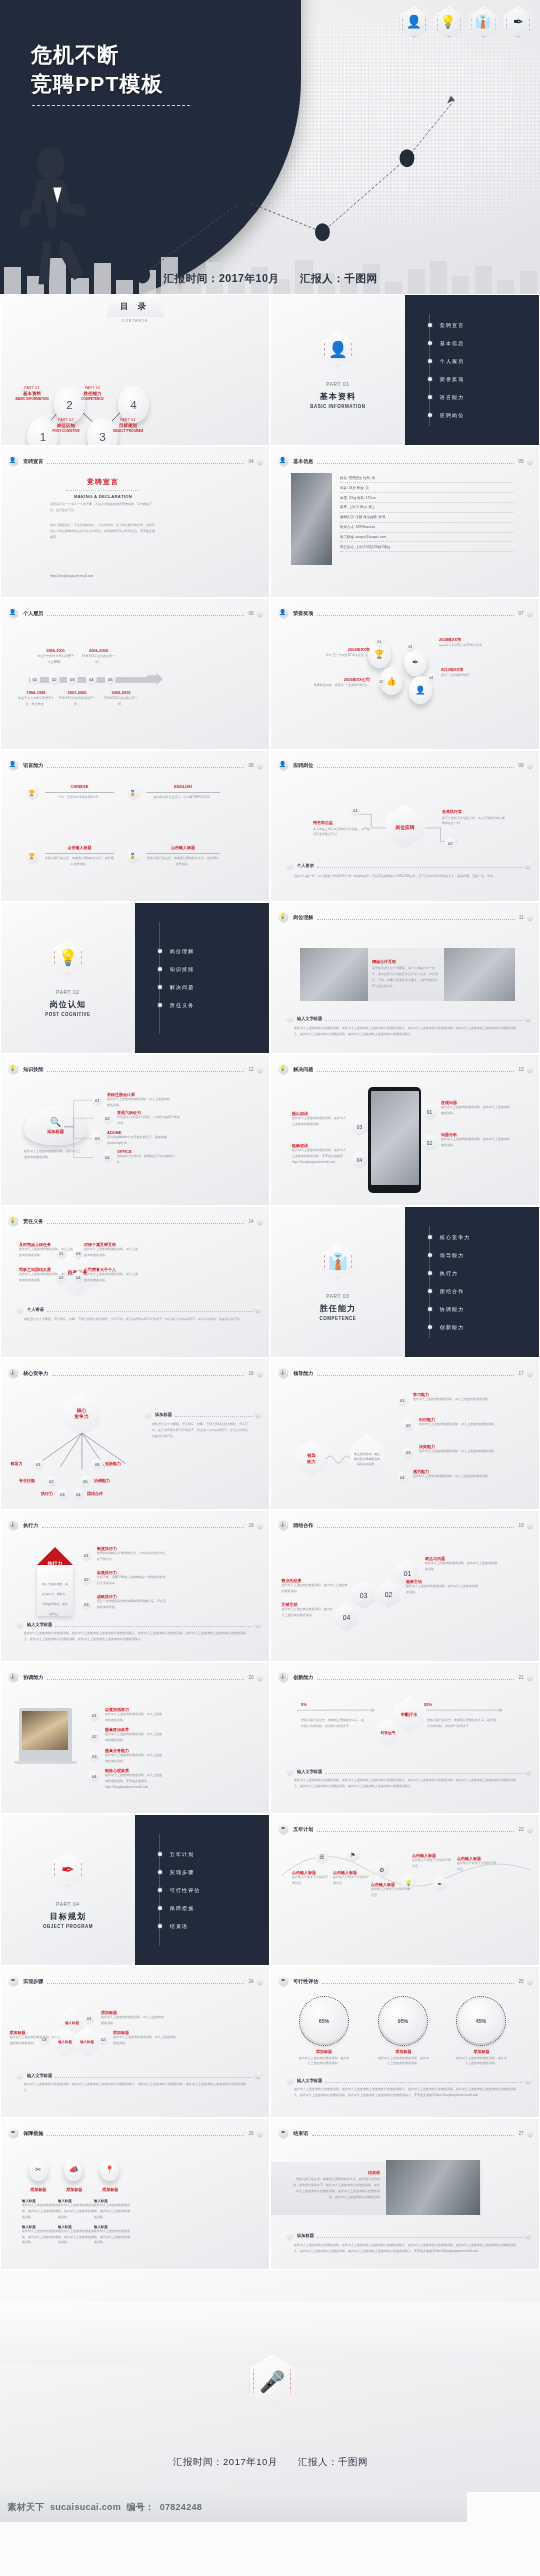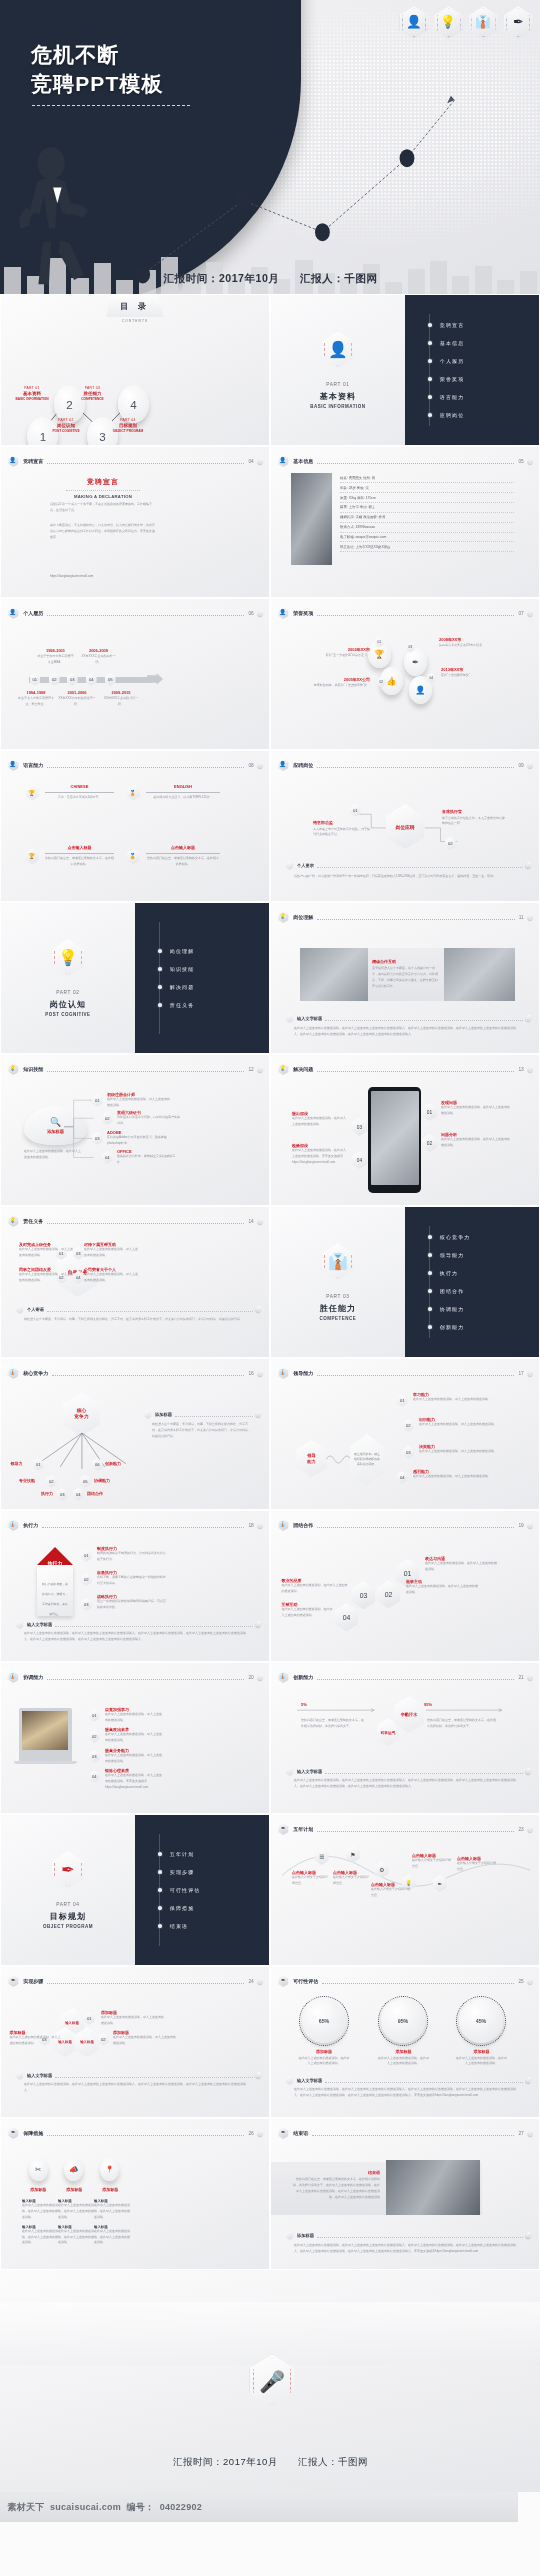--- a/index.html
+++ b/index.html
@@ -139,21 +139,21 @@
     display:flex;align-items:center;justify-content:center;
     filter:drop-shadow(0 3.7px 4.8px rgba(0,0,0,.22)); margin-right:-3.2px;}
   .thanks-hex .ring{ position:absolute; inset:3.2px; border:0.5px dashed #dfa2a2;
     clip-path:polygon(50% 0,100% 26%,100% 74%,50% 100%,0 74%,0 26%); }
   .thanks-hex .gl{ font-size:21px; color:#cf2027; line-height:1;}
   .thanks-txt{ font-size:30px; font-weight:bold; color:#323846; letter-spacing:1.1px;
     text-shadow:0 1.6px 2.1px rgba(0,0,0,.18);}
   .thanks-meta{ position:absolute; left:0; right:0; bottom:23px; text-align:center;
     font-size:9.5px; color:#2f3441; letter-spacing:0.5px; z-index:4;}
   .thanks-meta span{ margin:0 8.5px; }
-  .footer{ width:518px; height:30px; background:linear-gradient(180deg,#e9eaec,#dcdee1);
+  .footer{ width:467px; height:30px; background:linear-gradient(180deg,#e9eaec,#dcdee1);
     display:flex; align-items:center; padding-left:7.4px;
     font-size:9px; font-weight:bold; color:#6c7077; letter-spacing:0.3px;}
   .footer .fw{ margin-right:5.3px; }
 </style>
 </head>
 <body>
 
 <div class="page">
 
   <div class="title-slide">
@@ -1234,17 +1234,17 @@
     <div class="thanks-meta">
       <span>汇报时间：2017年10月</span>
       <span>汇报人：千图网</span>
     </div>
   </div>
 
   <div class="footer">
     <span class="fw">素材天下</span>
     <span class="fw">sucaisucai.com</span>
     <span class="fw">编号：</span>
-    <span class="fw">04022902</span>
+    <span class="fw">07824248</span>
   </div>
 
 </div>
 
 
 </body></html>

